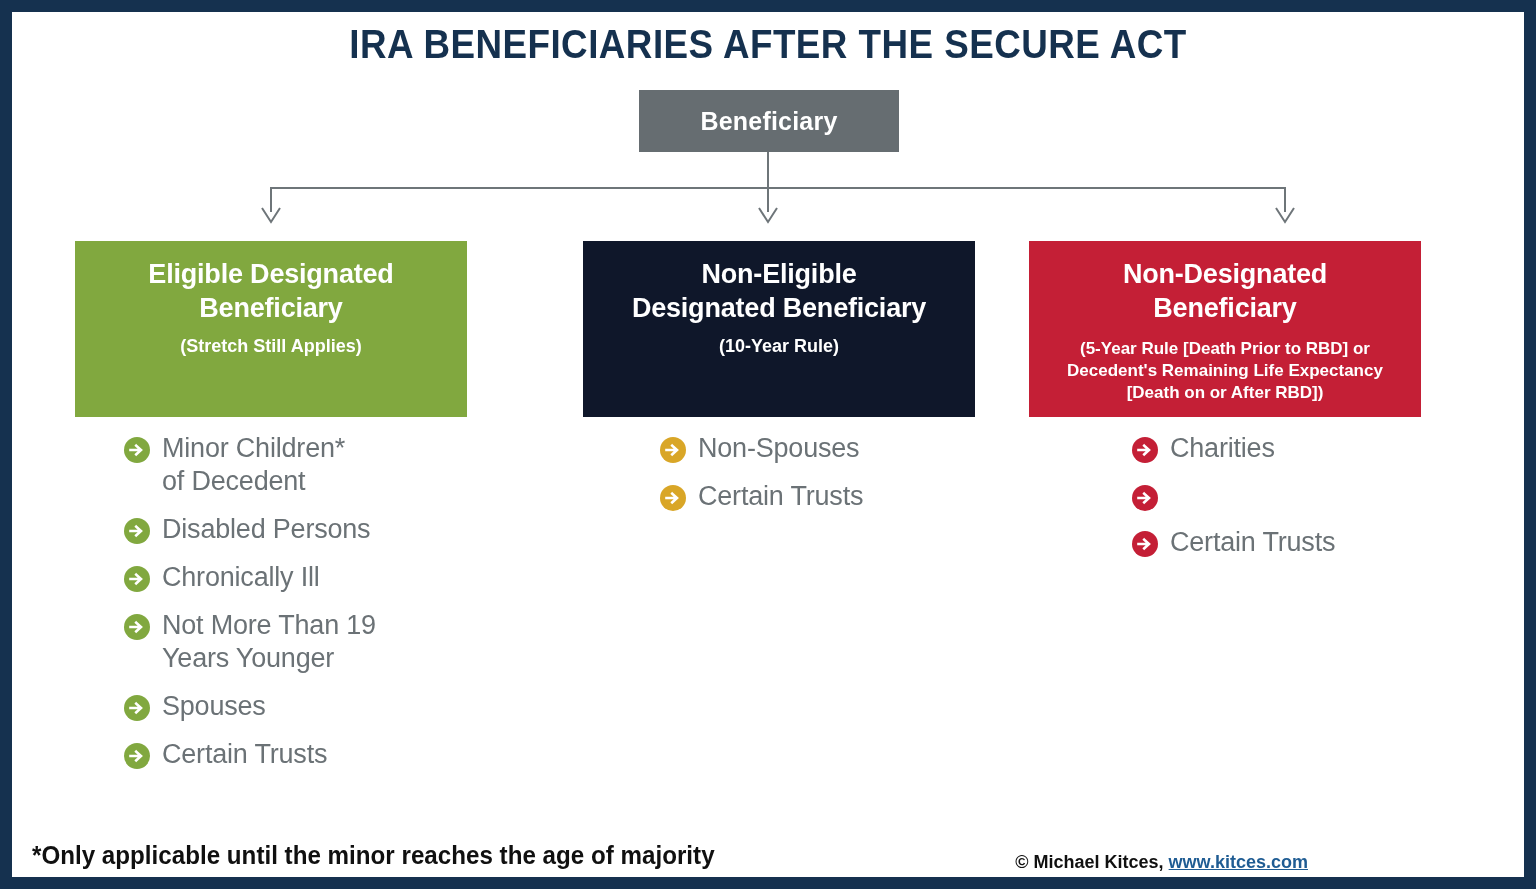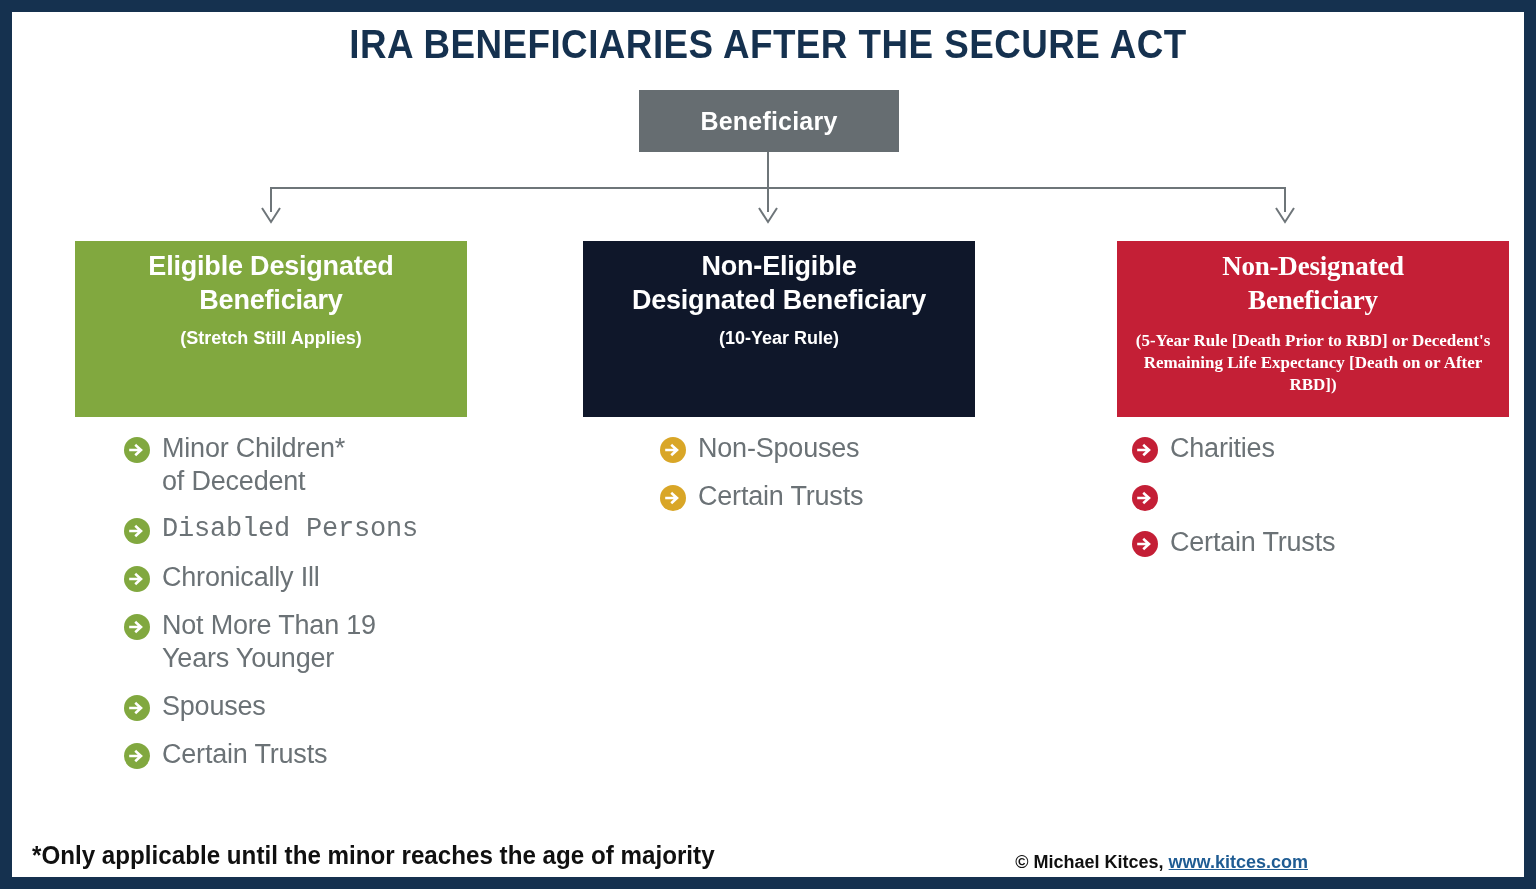--- a/index.html
+++ b/index.html
@@ -81,27 +81,27 @@
     height: 22px;
   }
   .ah-left  { left: 248px; }
   .ah-mid   { left: 745px; }
   .ah-right { left: 1262px; }
 
   
   .col { position: absolute; top: 229px; }
   .col-green  { left: 63px;   width: 392px; }
   .col-yellow { left: 571px;  width: 392px; }
-  .col-red    { left: 1105px; width: 392px; font-family: Liberation Serif, serif; }
+  .col-red    { left: 1017px; width: 392px; }
 
   .cat-box {
     width: 100%;
     height: 176px;
     box-sizing: border-box;
-    padding: 9px 14px 0 14px;
+    padding: 17px 14px 0 14px;
     text-align: center;
     color: #ffffff;
   }
   .cat-box.green  { background: #81a83f; }
   .cat-box.yellow { background: #0f172a; }
   .cat-box.red    { background: #c41f36; }
 
   .cat-title {
     font-weight: 700;
     font-size: 27px;
@@ -221,21 +221,21 @@
           <path d="M6.5 13 h8.2 M12.2 8.6 L17 13 L12.2 17.4" fill="none" stroke="#ffffff" stroke-width="2.6" stroke-linecap="square"></path>
         </svg>
         <span class="bullet-text" style="white-space: pre-line;">Minor Children*
 of Decedent</span>
       </li>
       <li class="bitem">
         <svg class="bullet-icon" viewBox="0 0 26 26">
           <circle cx="13" cy="13" r="13" fill="#81a83f"></circle>
           <path d="M6.5 13 h8.2 M12.2 8.6 L17 13 L12.2 17.4" fill="none" stroke="#ffffff" stroke-width="2.6" stroke-linecap="square"></path>
         </svg>
-        <span class="bullet-text" style="white-space: pre-line; font-family: Liberation Mono, monospace;">Disabled Persons</span>
+        <span class="bullet-text" style="white-space: pre-line;">Disabled Persons</span>
       </li>
       <li class="bitem">
         <svg class="bullet-icon" viewBox="0 0 26 26">
           <circle cx="13" cy="13" r="13" fill="#81a83f"></circle>
           <path d="M6.5 13 h8.2 M12.2 8.6 L17 13 L12.2 17.4" fill="none" stroke="#ffffff" stroke-width="2.6" stroke-linecap="square"></path>
         </svg>
         <span class="bullet-text" style="white-space: pre-line;">Chronically Ill</span>
       </li>
       <li class="bitem">
         <svg class="bullet-icon" viewBox="0 0 26 26">

